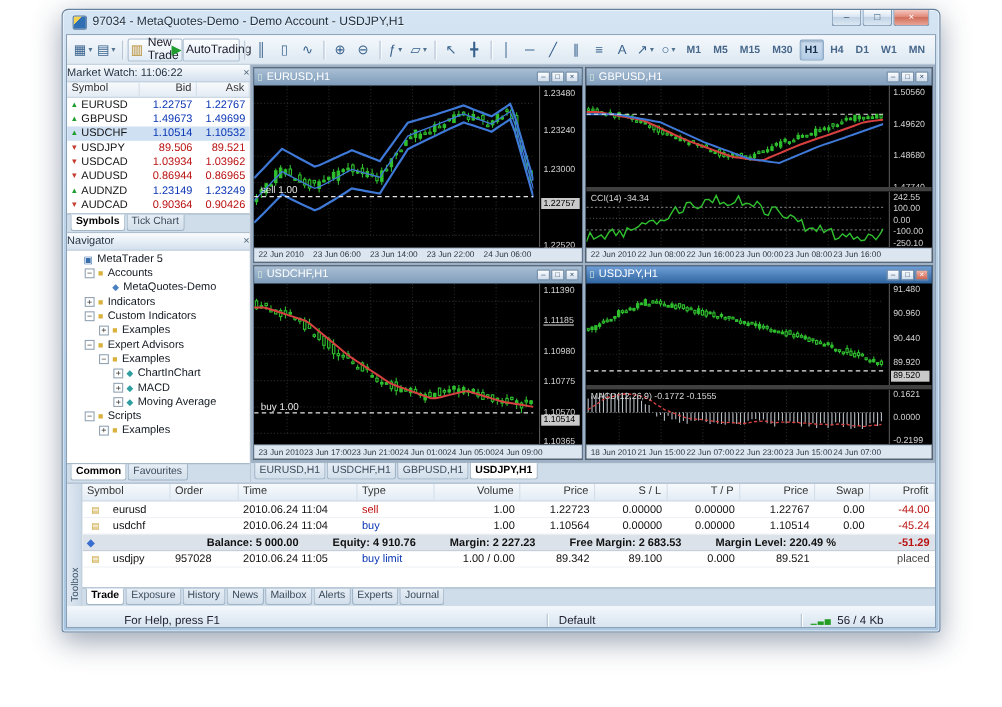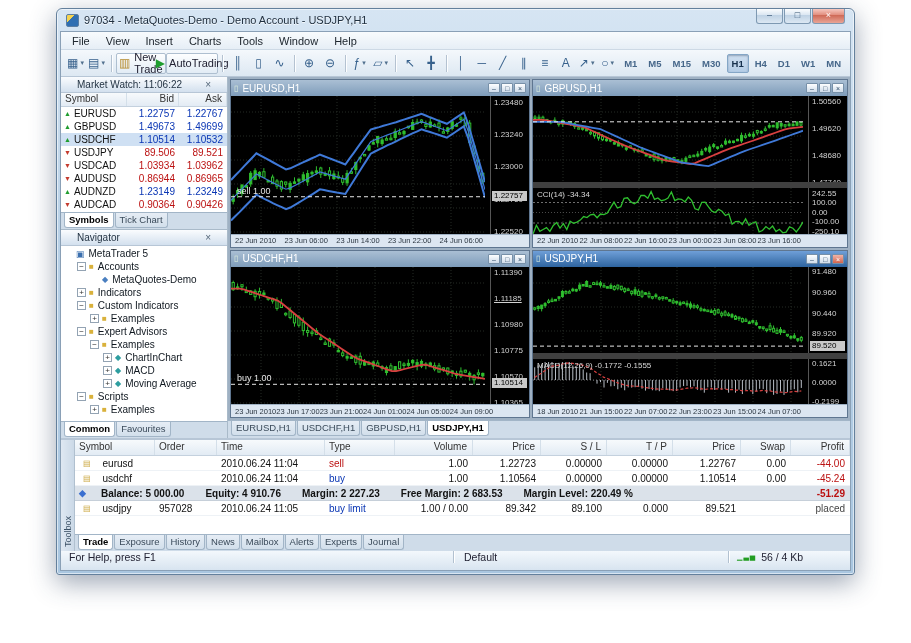--- a/index.html
+++ b/index.html
@@ -45,21 +45,21 @@
   .tf-btn.active { background:linear-gradient(#cfdff0,#b4cde6); border-color:#84a6c6; box-shadow:inset 0 1px 2px rgba(30,50,80,.35); color:#16304c; }
 
   
   .main { flex:1; display:flex; min-height:0; border-bottom:1px solid #b7c6d6; }
 
   
   .left-panel { width:167px; display:flex; flex-direction:column; border-right:1px solid #a9bac9; background:#dfe8f2; min-height:0; }
   .panel { display:flex; flex-direction:column; min-height:0; }
   .mw-panel { flex:0 0 152px; }
   .nav-panel { flex:1; border-top:1px solid #a9bac9; }
-  .panel-header { height:16px; flex:0 0 16px; display:flex; align-items:center; justify-content:space-between; padding:0 16px; font-size:10px; color:#243444; background:linear-gradient(#fafcfe,#d3e0ee); border-bottom:1px solid #b7c6d6; }
+  .panel-header { height:16px; flex:0 0 16px; display:flex; align-items:center; justify-content:space-between; padding:0 0; font-size:10px; color:#243444; background:linear-gradient(#fafcfe,#d3e0ee); border-bottom:1px solid #b7c6d6; }
   .close-x { font-size:10px; color:#55677a; line-height:10px; }
   .mw-cols { height:14px; flex:0 0 14px; display:grid; grid-template-columns:66px 52px 1fr; background:linear-gradient(#f7fafc,#e3ebf4); border-bottom:1px solid #c4d1de; font-size:10px; color:#333; }
   .mw-cols span { padding:0 4px; border-right:1px solid #d4dfe9; }
   .mw-cols .c-bid, .mw-cols .c-ask { text-align:right; }
   .mw-body { flex:1; background:#fff; overflow:hidden; }
   .mw-row { height:13px; display:grid; grid-template-columns:66px 52px 1fr; align-items:center; font-size:10px; }
   .mw-row.selected { background:#cfe0f3; }
   .mw-sym { display:flex; align-items:center; gap:3px; padding-left:3px; color:#111; }
   .mw-arrow { font-size:7px; }
   .dir-up .mw-arrow { color:#1f9d2f; }
@@ -87,21 +87,21 @@
   .chart-window { display:flex; flex-direction:column; border:1px solid #5f7690; background:#000; min-height:0; min-width:0; }
   .chart-titlebar { height:16px; flex:0 0 16px; display:flex; align-items:center; gap:4px; padding:0 3px; background:linear-gradient(#aabfd4,#7e9cba); }
   .chart-window.active .chart-titlebar { background:linear-gradient(#6f9fd8,#2e649f); }
   .c-icon { color:#dff0dd; font-size:8px; }
   .c-title { font-size:10px; color:#fff; flex:1; white-space:nowrap; overflow:hidden; }
   .c-btns { display:flex; gap:1px; }
   .c-btn { width:12px; height:10px; font-size:7px; line-height:9px; text-align:center; color:#2c4a66; background:linear-gradient(#fdfeff,#cfdcea); border:1px solid #7790a8; border-radius:1px; }
   .chart-window.active .c-btn.close { background:linear-gradient(#f0b4a8,#d2644e); color:#fff; }
   .chart-area { flex:1; display:flex; flex-direction:column; min-height:0; background:#000; }
   .plot { flex:1; position:relative; background:#000; overflow:hidden; min-height:0; }
-  .subplot { flex:0 0 34%; border-top:6px solid #404040; }
+  .subplot { flex:0 0 34%; border-top:4px solid #404040; }
   .chart-svg { position:absolute; left:0; top:0; }
   .price-scale { position:absolute; top:0; right:0; width:39px; height:100%; background:#000; border-left:1px solid #565656; }
   .p-label { position:absolute; left:3px; font-size:8px; color:#d2d2d2; line-height:8px; white-space:nowrap; }
   .p-badge { position:absolute; left:1px; right:2px; font-size:8px; line-height:10px; background:#c9c9c9; color:#000; padding-left:2px; }
   .ind-label { position:absolute; left:4px; top:2px; font-size:8px; color:#d8d8d8; white-space:nowrap; }
   .time-axis { height:13px; flex:0 0 13px; display:flex; justify-content:space-between; align-items:center; background:#dce6f1; border-top:1px solid #9fb1c3; padding:0 46px 0 4px; }
   .t-label { font-size:7.5px; color:#2a3540; white-space:nowrap; }
   .chart-tabs { height:18px; flex:0 0 18px; display:flex; align-items:flex-start; gap:1px; background:#cfdce9; border-top:1px solid #a2b5c7; padding-left:3px; }
 
   
@@ -116,54 +116,45 @@
   .tt-row { height:15px; display:grid; grid-template-columns:80px 62px 108px 70px 78px 68px 66px 66px 68px 50px 1fr; align-items:center; font-size:10px; border-bottom:1px solid #eef2f6; color:#111; }
   .tt-row span { padding:0 5px 0 4px; white-space:nowrap; overflow:hidden; }
   .tt-row span.num { text-align:right; }
   .sym-cell { display:flex; align-items:center; gap:3px; }
   .sym-icon { font-size:8px; color:#caa53a; }
   .type-sell { color:#bb1111; }
   .type-buy { color:#0a36b4; }
   .neg { color:#bb1111; }
   .muted { color:#444; }
   .tt-row.balance { grid-template-columns:18px 1fr 80px; background:#dbe2ea; font-weight:bold; border-bottom:1px solid #c6cfd9; }
-  .balance-text { display:flex; gap:12px; overflow:hidden; }
+  .balance-text { display:flex; gap:22px; overflow:hidden;justify-content:flex-end; }
   .balance-icon { color:#3a6fd0; font-size:9px; padding-left:4px; }
   .tb-tabs { height:17px; flex:0 0 17px; display:flex; align-items:flex-start; gap:1px; background:#cfdce9; border-top:1px solid #a2b5c7; padding-left:3px; }
 
   
-  .statusbar { height:19px; flex:0 0 19px; display:flex; align-items:flex-start; background:linear-gradient(#f3f8fc,#d8e4f0); font-size:10.5px; color:#223; }
+  .statusbar { height:19px; flex:0 0 19px; display:flex; align-items:flex-end; background:linear-gradient(#f3f8fc,#d8e4f0); font-size:10.5px; color:#223;padding-left:44px; }
   .sb-help { width:392px; padding-left:8px; }
   .sb-profile { flex:1; border-left:1px solid #b2c1d0; box-shadow:inset 1px 0 0 #fff; padding-left:10px; }
   .sb-traffic { width:122px; border-left:1px solid #b2c1d0; box-shadow:inset 1px 0 0 #fff; padding-left:8px; display:flex; align-items:center; gap:5px; }
   .net-icon { color:#229d22; font-size:7px; letter-spacing:1px; }
 </style>
 </head>
 <body>
 
 <div class="window">
   <div class="titlebar">
     <span class="app-icon"></span>
     <span class="title-text">97034 - MetaQuotes-Demo - Demo Account - USDJPY,H1</span>
     <div class="win-buttons">
       <span class="win-btn">–</span>
       <span class="win-btn">□</span>
       <span class="win-btn close">×</span>
     </div>
   </div>
   <div class="client">
-    <div class="menubar">
-        <div class="menu-item">File</div>
-        <div class="menu-item">View</div>
-        <div class="menu-item">Insert</div>
-        <div class="menu-item">Charts</div>
-        <div class="menu-item">Tools</div>
-        <div class="menu-item">Window</div>
-        <div class="menu-item">Help</div>
-      </div>
     <div class="toolbar">
         <div class="tb-btn">
           <span class="tb-glyph">▦</span>
           <span class="tb-drop">▾</span>
         </div>
         <div class="tb-btn">
           <span class="tb-glyph">▤</span>
           <span class="tb-drop">▾</span>
         </div>
         <div class="tb-sep"></div>

